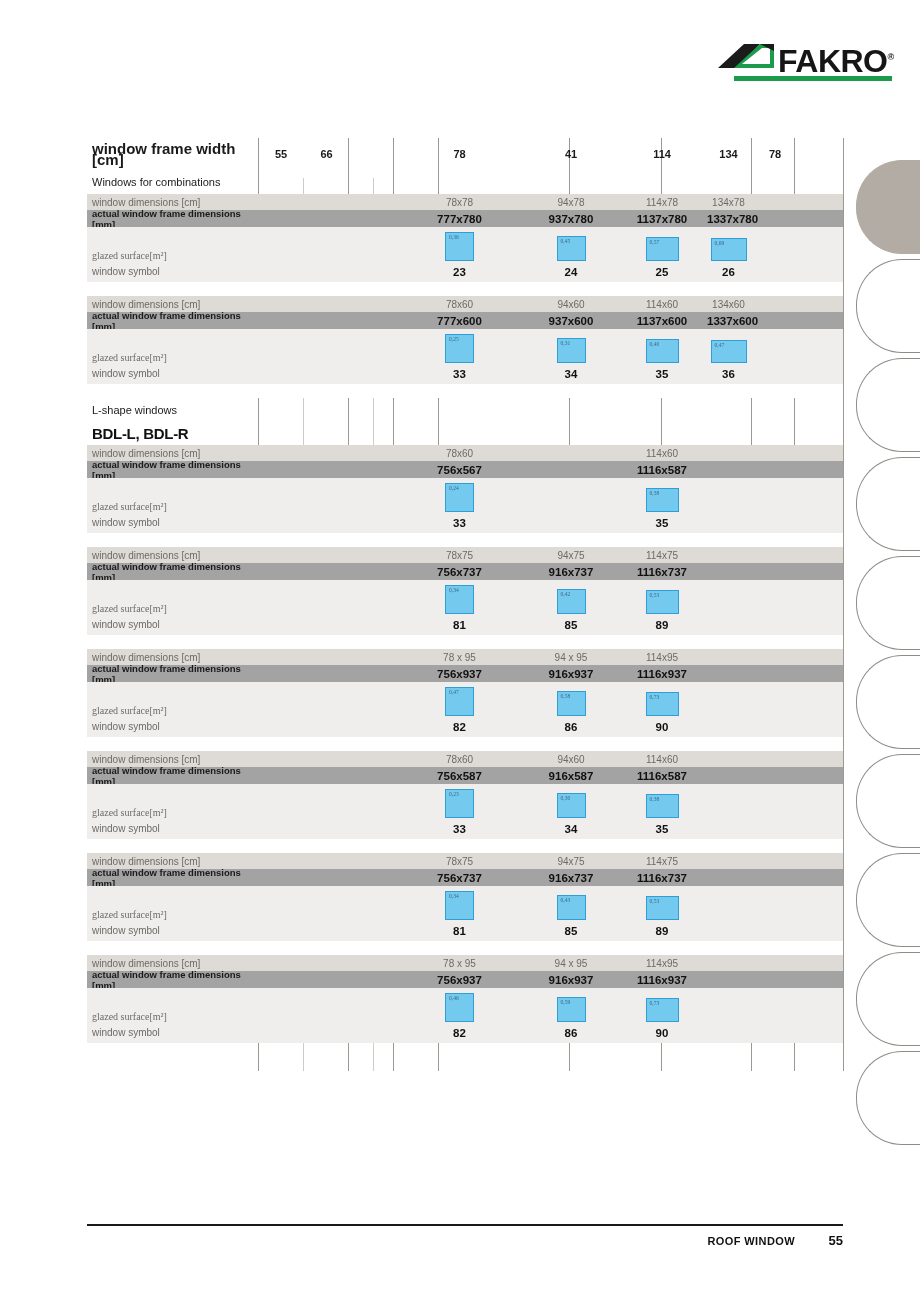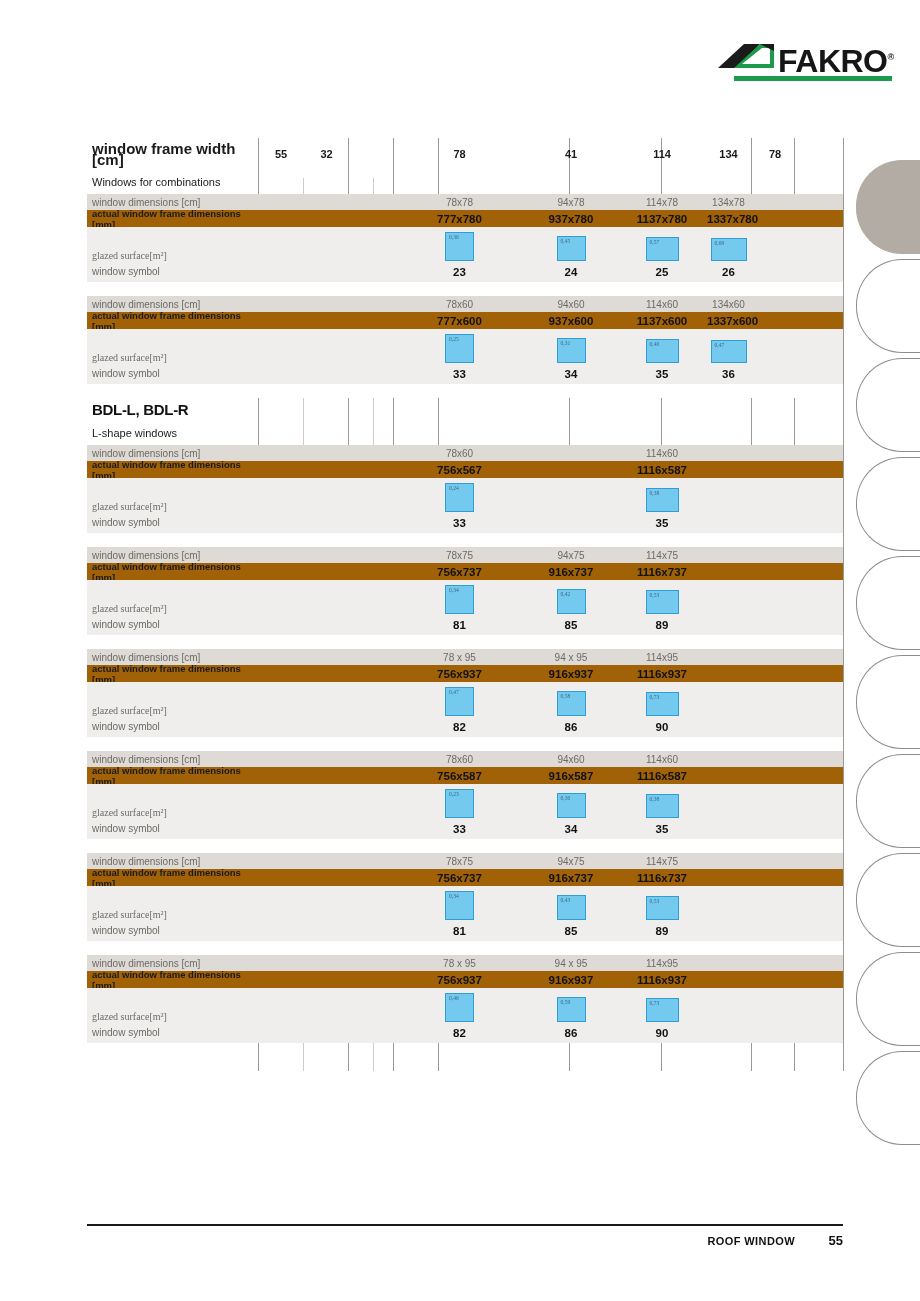--- a/index.html
+++ b/index.html
@@ -47,21 +47,21 @@
   .hdr .cell{font-weight:bold;color:#1a1a1a;font-size:11px;}
 
   
   .secsub{height:24px;}
   .secsub .rowlabel{font-weight:normal;color:#1a1a1a;font-size:11px;}
   .sectitle{height:23px;}
   .sectitle .rowlabel{font-weight:bold;color:#111;font-size:15px;letter-spacing:-0.3px;}
 
   
   .r-dim   {height:16px;background:#dedbd6;}
-  .r-frame {height:17px;background:#a16207;}
+  .r-frame {height:17px;background:#a3a3a3;}
   .r-frame .rowlabel{font-weight:bold;color:#1a1a1a;font-size:9.5px;}
   .r-frame .cell{font-weight:bold;color:#111;font-size:11.5px;}
   .r-glass {height:34px;background:#efeeec;align-items:flex-end;font-family:Liberation Serif, serif;}
   .r-glass .rowlabel{padding-top:3px;}
   .r-sym   {height:21px;background:#efeeec;}
   .r-sym .cell{font-weight:bold;color:#111;font-size:11.5px;}
   .r-gap   {height:14px;background:#ffffff;}
 
   .glassbox{
     margin:2px auto 0 auto;
@@ -129,21 +129,21 @@
     <div class="vline" style="left:482px;top:0;height:933px;"></div>
     <div class="vline" style="left:574px;top:0;height:933px;"></div>
     <div class="vline" style="left:664px;top:0;height:933px;"></div>
     <div class="vline" style="left:707px;top:0;height:933px;"></div>
     <div class="vline" style="left:756px;top:0;height:933px;"></div>
   </div>
 
   <div class="row hdr">
     <div class="rowlabel">window frame width [cm]</div>
     <div class="cell c55">55</div>
-    <div class="cell c66">32</div>
+    <div class="cell c66">66</div>
     <div class="cell cA blank"></div>
     <div class="cell c78">78</div>
     <div class="cell c94">41</div>
     <div class="cell c114">114</div>
     <div class="cell c134">134</div>
     <div class="cell c78b">78</div>
   </div>
 
   <div id="sections-host">
       <div class="row secsub">
@@ -256,33 +256,33 @@
         <div class="cell c55"></div>
         <div class="cell c66"></div>
         <div class="cell cA"></div>
         <div class="cell c78">33</div>
         <div class="cell c94">34</div>
         <div class="cell c114">35</div>
         <div class="cell c134">36</div>
         <div class="cell c78b"></div>
       </div>
       <div class="row r-gap" style="width: 756px;"></div>
-      <div class="row sectitle">
-        <div class="rowlabel">BDL-L, BDL-R</div>
+      <div class="row secsub">
+        <div class="rowlabel">L-shape windows</div>
         <div class="cell c55"></div>
         <div class="cell c66"></div>
         <div class="cell cA"></div>
         <div class="cell c78"></div>
         <div class="cell c94"></div>
         <div class="cell c114"></div>
         <div class="cell c134"></div>
         <div class="cell c78b"></div>
       </div>
-      <div class="row secsub">
-        <div class="rowlabel">L-shape windows</div>
+      <div class="row sectitle">
+        <div class="rowlabel">BDL-L, BDL-R</div>
         <div class="cell c55"></div>
         <div class="cell c66"></div>
         <div class="cell cA"></div>
         <div class="cell c78"></div>
         <div class="cell c94"></div>
         <div class="cell c114"></div>
         <div class="cell c134"></div>
         <div class="cell c78b"></div>
       </div>
       <div class="row r-dim">

